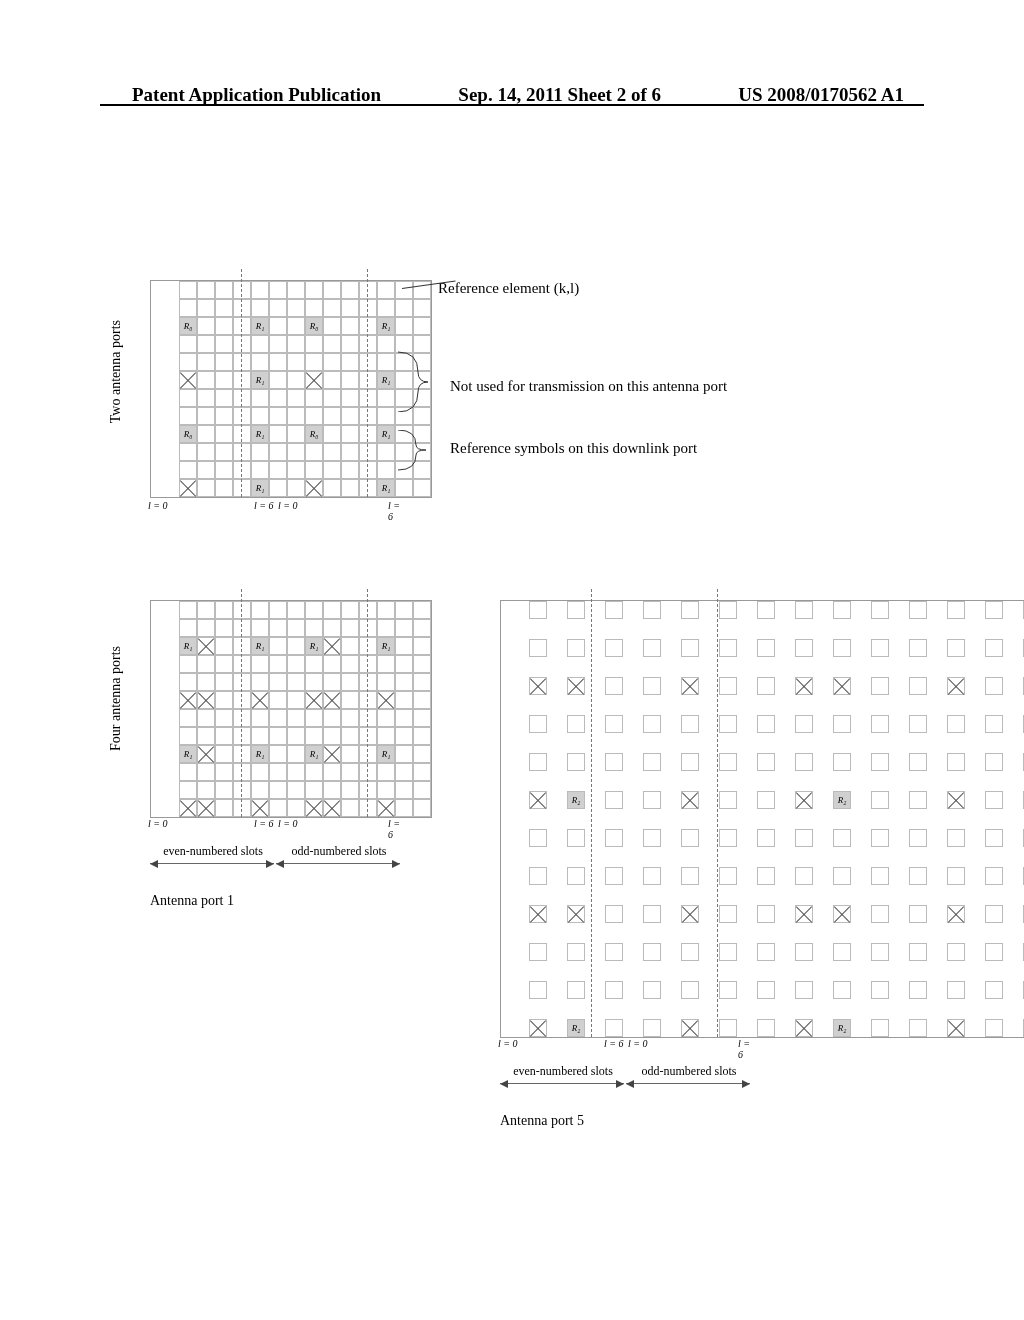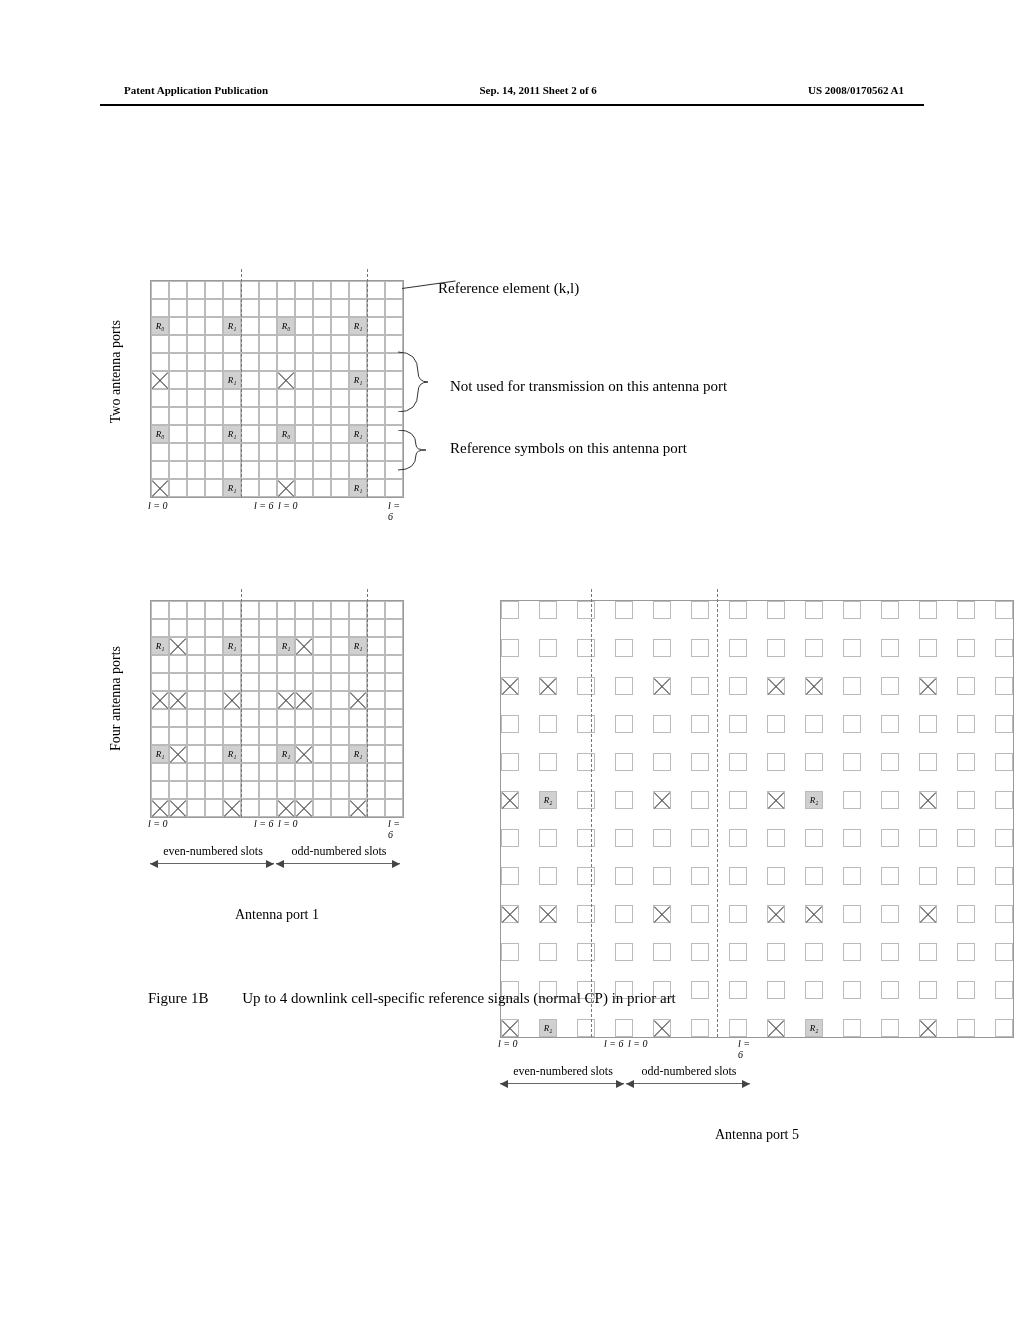--- a/index.html
+++ b/index.html
@@ -1,21 +1,21 @@
 <!DOCTYPE html>
 <html><head>
 <meta charset="utf-8">
 <style>
   * { margin: 0; padding: 0; box-sizing: border-box; }
   body { font-family: "Times New Roman", serif; background: #fff; width: 1024px; height: 1320px; position: relative; }
-  .header { position: absolute; top: 84px; left: 4px; right: 0; display: flex; justify-content: space-between; padding: 0 120px; font-size: 11px; font-weight: bold; }
+  .header { position: absolute; top: 84px; left: 12px; right: 0; display: flex; justify-content: space-between; padding: 0 120px; font-size: 19px; font-weight: bold; }
   .hline { position: absolute; top: 104px; left: 100px; right: 100px; height: 2px; background: #000; }
   .figure-area { position: absolute; top: 280px; left: 118px; right: 60px; }
 
-  .grid { display: grid; grid-template-columns: repeat(14, 18px); grid-template-rows: repeat(12, 18px); border: 1px solid #999; position: relative; }
+  .grid { display: grid; grid-template-columns: repeat(14, 18px); grid-template-rows: repeat(12, 18px); border: 1px solid #999; position: relative; padding-left: 28px; }
   .cell { border: 1px solid #bbb; display: flex; align-items: center; justify-content: center; font-size: 9px; font-family: serif; }
   .rcell { background: #d0d0d0; }
   .rlabel { font-style: italic; font-size: 9px; }
   .xcell::before, .xcell::after { content: ""; position: absolute; width: 22px; height: 1px; background: #555; }
   .xcell { position: relative; }
   .xcell::before { transform: rotate(45deg); }
   .xcell::after { transform: rotate(-45deg); }
 
   .vrule { position: absolute; top: -12px; bottom: 0; width: 1px; border-left: 1px dashed #777; }
   
@@ -23,21 +23,21 @@
 
   .slot-labels { display: flex; font-size: 12px; text-align: center; margin-top: 10px; }
   .slot-arrow { border-top: 1px solid #666; position: relative; height: 8px; margin-top: 4px; }
   .slot-arrow::before, .slot-arrow::after { content: ""; position: absolute; top: -4px; width: 0; height: 0; border-top: 4px solid transparent; border-bottom: 4px solid transparent; }
   .slot-arrow::before { left: 0; border-right: 8px solid #444; }
   .slot-arrow::after { right: 0; border-left: 8px solid #444; }
 
   .annotation { position: absolute; font-size: 15px; }
   .pointer-line { position: absolute; height: 1px; background: #333; transform-origin: left center; }
 
-  .port-title { font-size: 14px; text-align: center; margin-top: 36px; }
+  .port-title { font-size: 14px; text-align: left; margin-top: 22px; }
   .figcaption { position: absolute; font-size: 15px; }
 </style>
 </head>
 <body>
 
 <div class="header">
   <span>Patent Application Publication</span>
   <span>Sep. 14, 2011  Sheet 2 of 6</span>
   <span>US 2008/0170562 A1</span>
 </div>
@@ -253,21 +253,21 @@
     </div>
 
     <div class="annotation" style="left:320px; top:0px;">Reference element (k,l)</div>
     <div class="pointer-line" style="left:284px; top:8px; width:54px; transform:rotate(-8deg);"></div>
 
     <div class="annotation" style="left:332px; top:98px;">Not used for transmission on this antenna port</div>
     <svg style="position:absolute; left:280px; top:62px;" width="60" height="70">
         <path d="M0,10 Q20,10 20,30 Q20,40 30,40 Q20,40 20,50 Q20,70 0,70" stroke="#333" fill="none"></path>
       </svg>
 
-    <div class="annotation" style="left:332px; top:160px;">Reference symbols on this antenna port</div>
+    <div class="annotation" style="left:332px; top:160px;">Reference symbols on this downlink port</div>
     <svg style="position:absolute; left:280px; top:150px;" width="60" height="50">
         <path d="M0,0 Q18,0 18,15 Q18,20 28,20 Q18,20 18,25 Q18,40 0,40" stroke="#333" fill="none"></path>
       </svg>
   </div>
 
   <div style="position:relative; margin-top:60px; height:340px;">
     <div class="vertical-label" style="left:-10px; top:46px;">Four antenna ports</div>
 
     <div style="position:absolute; left:32px; top:0;">
       <div id="grid-p1" class="grid" style="position:relative;">
@@ -667,18 +667,14 @@
         <div style="width:126px;">odd-numbered slots</div>
       </div>
       <div style="display:flex; width:252px; gap:2px;">
         <div class="slot-arrow" style="width:124px;"></div>
         <div class="slot-arrow" style="width:124px;"></div>
       </div>
       <div class="port-title">Antenna port 5</div>
     </div>
   </div>
 
-  <div class="figcaption" style="left:30px; top:710px;">
-    <span style="margin-right:30px;">Figure 1B</span>
-    <span>Up to 4 downlink cell-specific reference signals (normal CP) in prior art</span>
-  </div>
 
 </div>
 
 </body></html>

